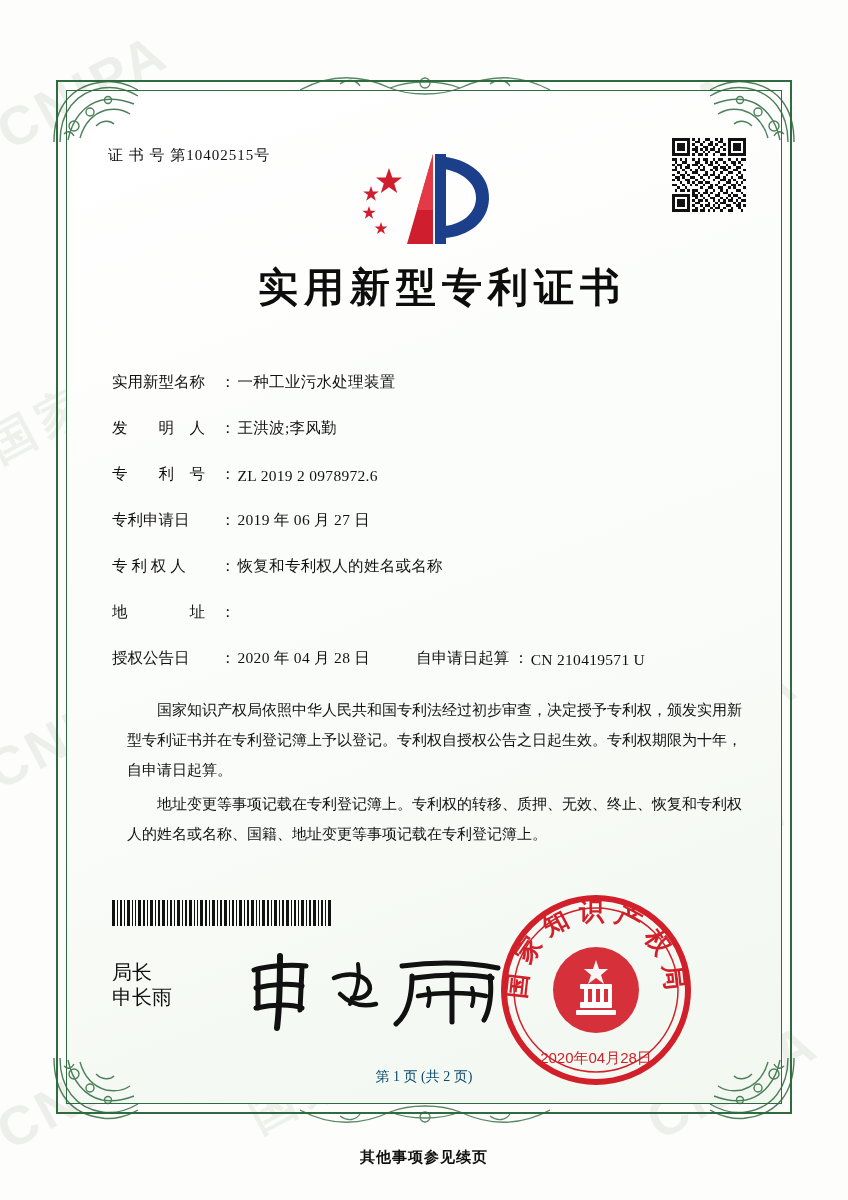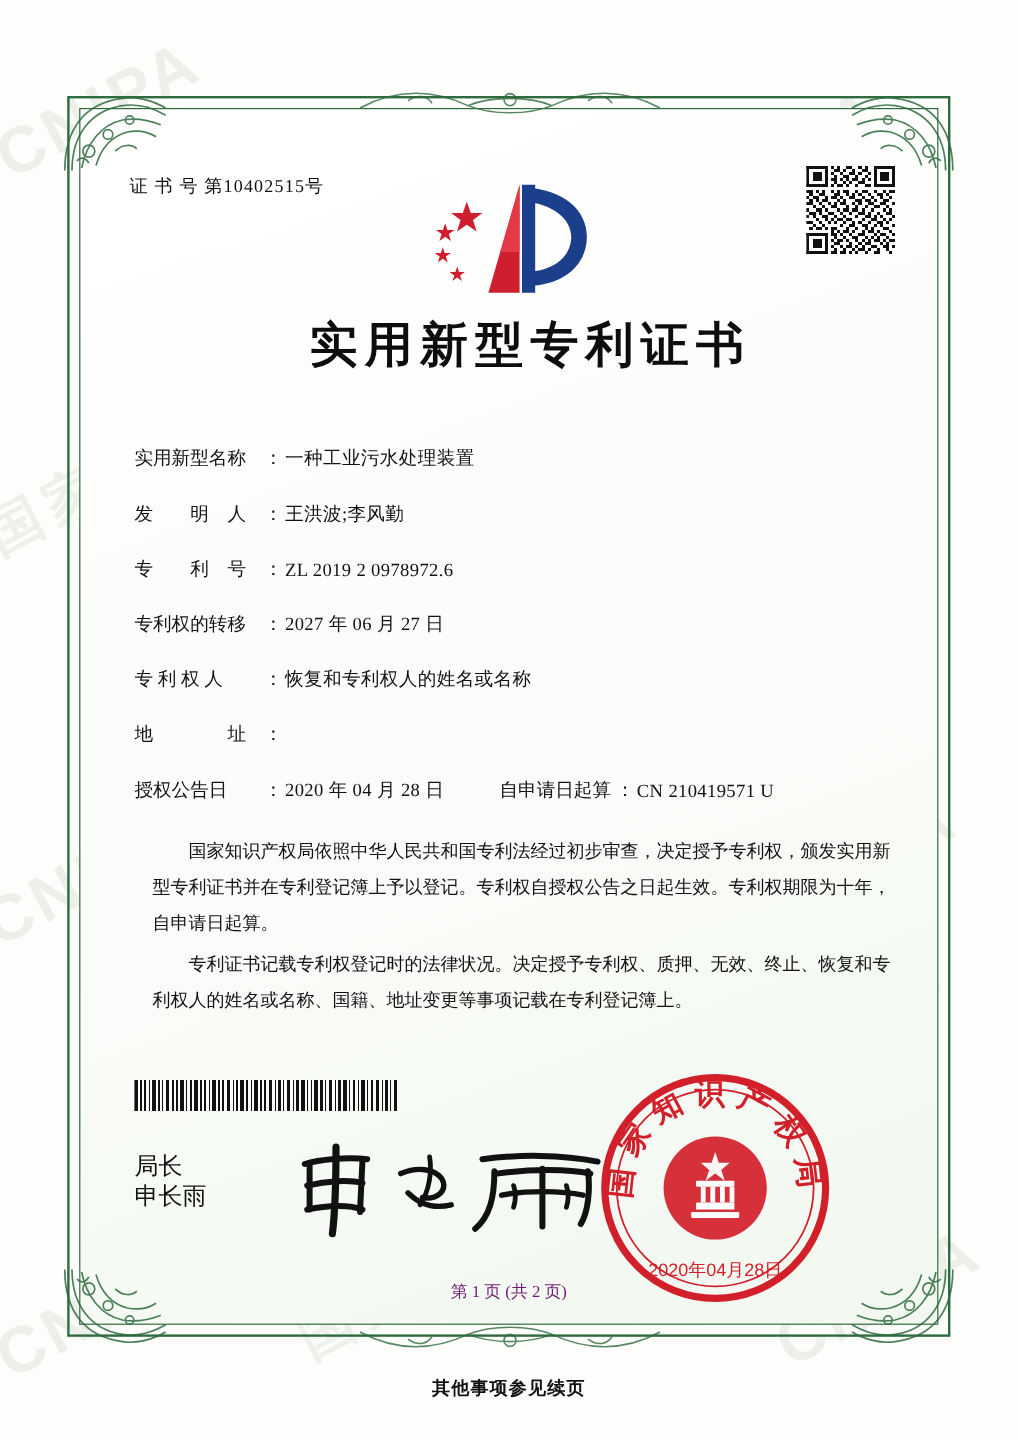--- a/index.html
+++ b/index.html
@@ -205,21 +205,21 @@
     height: 200px;
   }
 
   .page-no {
     position: absolute;
     left: 0;
     right: 0;
     bottom: 18px;
     text-align: center;
     font-size: 14px;
-    color: #701a75;
+    color: #0c4a6e;
   }
 
   .footnote {
     position: absolute;
     left: 0;
     right: 0;
     top: 1148px;
     text-align: center;
     font-size: 15px;
     font-weight: bold;
@@ -593,23 +593,23 @@
         <span class="field-label">发　　明　人</span>
         <span class="field-sep">：</span>
         <span class="field-value">王洪波;李风勤</span>
       </div>
       <div class="field-row">
         <span class="field-label">专　　利　号</span>
         <span class="field-sep">：</span>
         <span class="field-value">ZL 2019 2 0978972.6</span>
       </div>
       <div class="field-row">
-        <span class="field-label">专利权的转移</span>
+        <span class="field-label">专利申请日</span>
         <span class="field-sep">：</span>
-        <span class="field-value">2027 年 06 月 27 日</span>
+        <span class="field-value">2019 年 06 月 27 日</span>
       </div>
       <div class="field-row">
         <span class="field-label">专 利 权 人</span>
         <span class="field-sep">：</span>
         <span class="field-value">恢复和专利权人的姓名或名称</span>
       </div>
       <div class="field-row">
         <span class="field-label">地　　　　址</span>
         <span class="field-sep">：</span>
       </div>
@@ -618,21 +618,21 @@
         <span class="field-sep">：</span>
         <span class="field-value">2020 年 04 月 28 日</span>
         <span class="field-label2">自申请日起算</span>
         <span class="field-sep">：</span>
         <span class="field-value">CN 210419571 U</span>
       </div>
     </div>
 
     <div class="paragraphs">
       <p>国家知识产权局依照中华人民共和国专利法经过初步审查，决定授予专利权，颁发实用新型专利证书并在专利登记簿上予以登记。专利权自授权公告之日起生效。专利权期限为十年，自申请日起算。</p>
-      <p>专利证书记载专利权登记时的法律状况。决定授予专利权、质押、无效、终止、恢复和专利权人的姓名或名称、国籍、地址变更等事项记载在专利登记簿上。</p>
+      <p>地址变更等事项记载在专利登记簿上。专利权的转移、质押、无效、终止、恢复和专利权人的姓名或名称、国籍、地址变更等事项记载在专利登记簿上。</p>
     </div>
 
     <svg class="barcode" viewBox="0 0 222 26" shape-rendering="crispEdges">
       <g fill="#111111">
         <rect x="0" y="0" width="3" height="26"></rect>
           <rect x="5" y="0" width="1" height="26"></rect>
         <rect x="8" y="0" width="2" height="26"></rect>
           <rect x="12" y="0" width="1" height="26"></rect>
         <rect x="15" y="0" width="3" height="26"></rect>
           <rect x="20" y="0" width="1" height="26"></rect>

